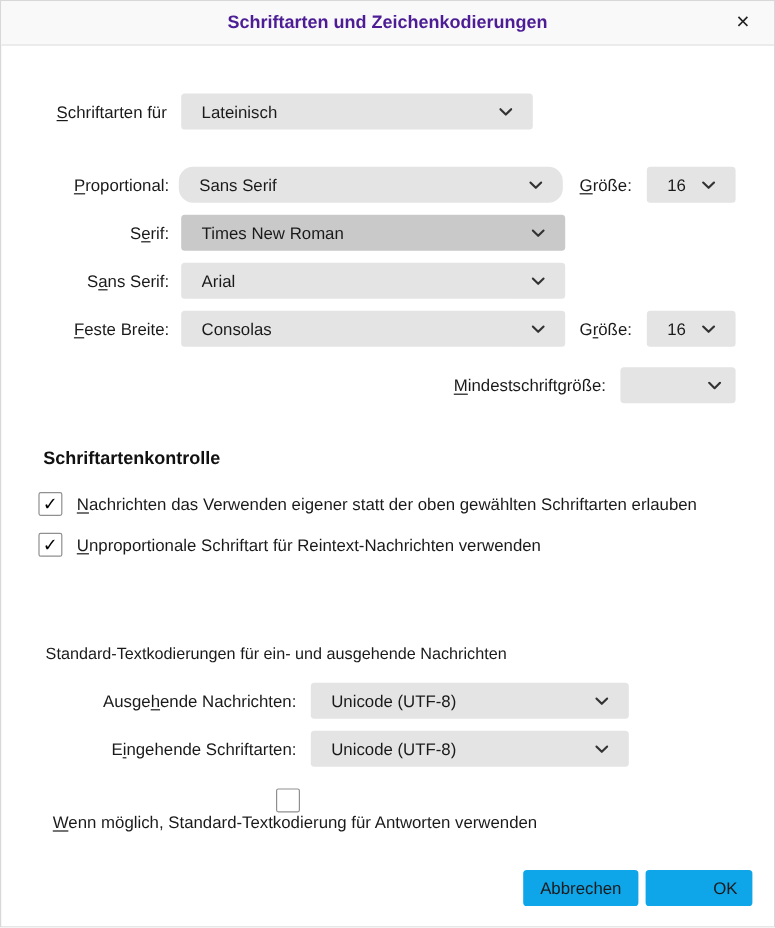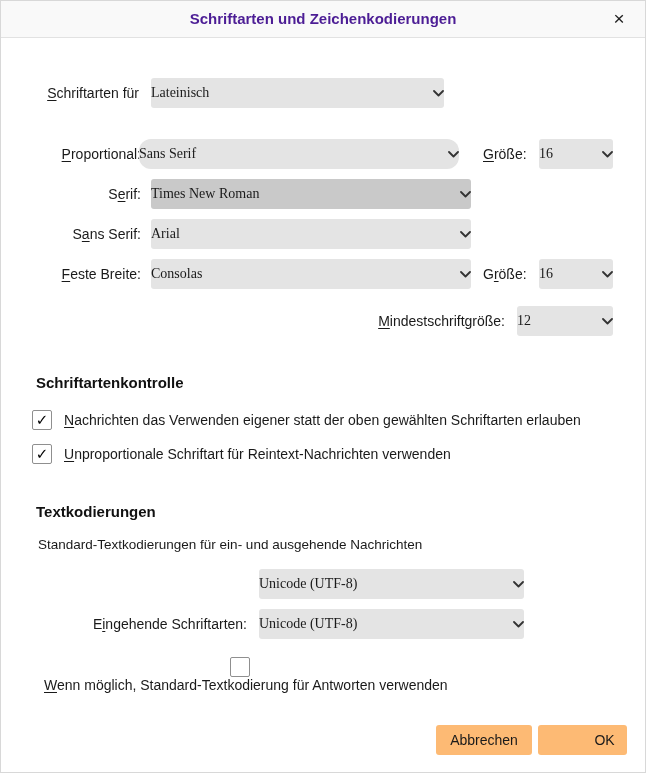--- a/index.html
+++ b/index.html
@@ -58,23 +58,22 @@
   .select {
     position: absolute;
     top: 0;
     height: 30px;
     background: #e4e4e4;
     border-radius: 3px;
     display: flex;
     align-items: center;
     font-size: 14px;
     color: #1a1a1a;
-    padding: 0 0;
-    cursor: pointer;
-    font-family: Liberation Serif, serif;
+    padding: 0 17px;
+    cursor: pointer;
   }
   .select.active { background: #c9c9c9; }
   .select .val { flex: 1 1 auto; white-space: nowrap; overflow: hidden; }
   .select .chev { flex: 0 0 auto; margin-left: 8px; display: flex; align-items: center; }
   .heading {
     position: absolute;
     left: 35px;
     font-size: 15px;
     font-weight: bold;
     color: #111;
@@ -109,21 +108,21 @@
     flex: 0 0 auto;
   }
   .checkrow .cklbl {
     margin-left: 12px;
     font-size: 14px;
     white-space: nowrap;
   }
   .btn {
     position: absolute;
     height: 30px;
-    background: #fdba74;
+    background: #0ea5e9;
     border: none;
     border-radius: 3px;
     font-family: inherit;
     font-size: 14px;
     color: #1a1a1a;
     cursor: pointer;
   }
 </style>
 </head>
 <body>
@@ -142,21 +141,21 @@
       <span class="chev">
           <svg width="11" height="7" viewBox="0 0 11 7">
             <path d="M1 1 L5.5 5.5 L10 1" fill="none" stroke="#333" stroke-width="1.8" stroke-linecap="round" stroke-linejoin="round"></path>
           </svg>
         </span>
     </div>
   </div>
 
   <div class="row" style="top:138px; left:0; width:646px;">
     <span class="lbl right" style="left:0; width:140px;"><span></span><span class="ak">P</span><span>roportional:</span></span>
-    <div class="select" style="left:138px; width:320px;border-radius:12px;">
+    <div class="select" style="left:148px; width:320px;border-radius:12px;">
       <span class="val">Sans Serif</span>
       <span class="chev">
           <svg width="11" height="7" viewBox="0 0 11 7">
             <path d="M1 1 L5.5 5.5 L10 1" fill="none" stroke="#333" stroke-width="1.8" stroke-linecap="round" stroke-linejoin="round"></path>
           </svg>
         </span>
     </div>
     <span class="lbl" style="left:482px;"><span></span><span class="ak">G</span><span>röße:</span></span>
     <div class="select" style="left:538px; width:74px;">
       <span class="val">16</span>
@@ -234,24 +233,24 @@
     <span class="cklbl"><span></span><span class="ak">N</span><span>achrichten das Verwenden eigener statt der oben gewählten Schriftarten erlauben</span></span>
   </div>
 
   <div class="checkrow" style="top:442px;">
     <span class="checkbox">
         <span>✓</span>
       </span>
     <span class="cklbl"><span></span><span class="ak">U</span><span>nproportionale Schriftart für Reintext-Nachrichten verwenden</span></span>
   </div>
 
-  <div class="heading" style="top:502px;">Textkodierungen</div>
   <div class="desc" style="top:536px;">Standard-Textkodierungen für ein- und ausgehende Nachrichten</div>
 
   <div class="row" style="top:568px; left:0; width:646px;">
+    <span class="lbl right" style="left:35px; width:211px;"><span>Ausge</span><span class="ak">h</span><span>ende Nachrichten:</span></span>
     <div class="select" style="left:258px; width:265px;">
       <span class="val">Unicode (UTF-8)</span>
       <span class="chev">
           <svg width="11" height="7" viewBox="0 0 11 7">
             <path d="M1 1 L5.5 5.5 L10 1" fill="none" stroke="#333" stroke-width="1.8" stroke-linecap="round" stroke-linejoin="round"></path>
           </svg>
         </span>
     </div>
   </div>
 

